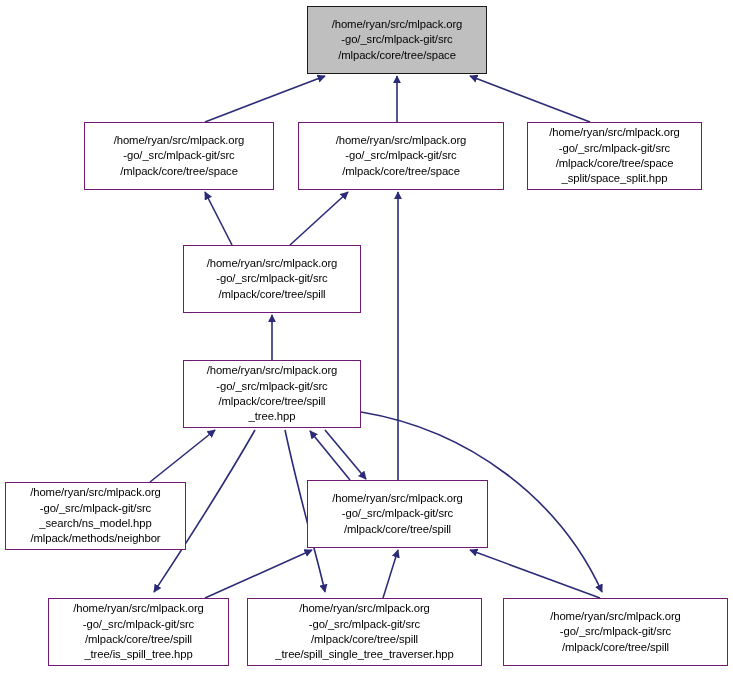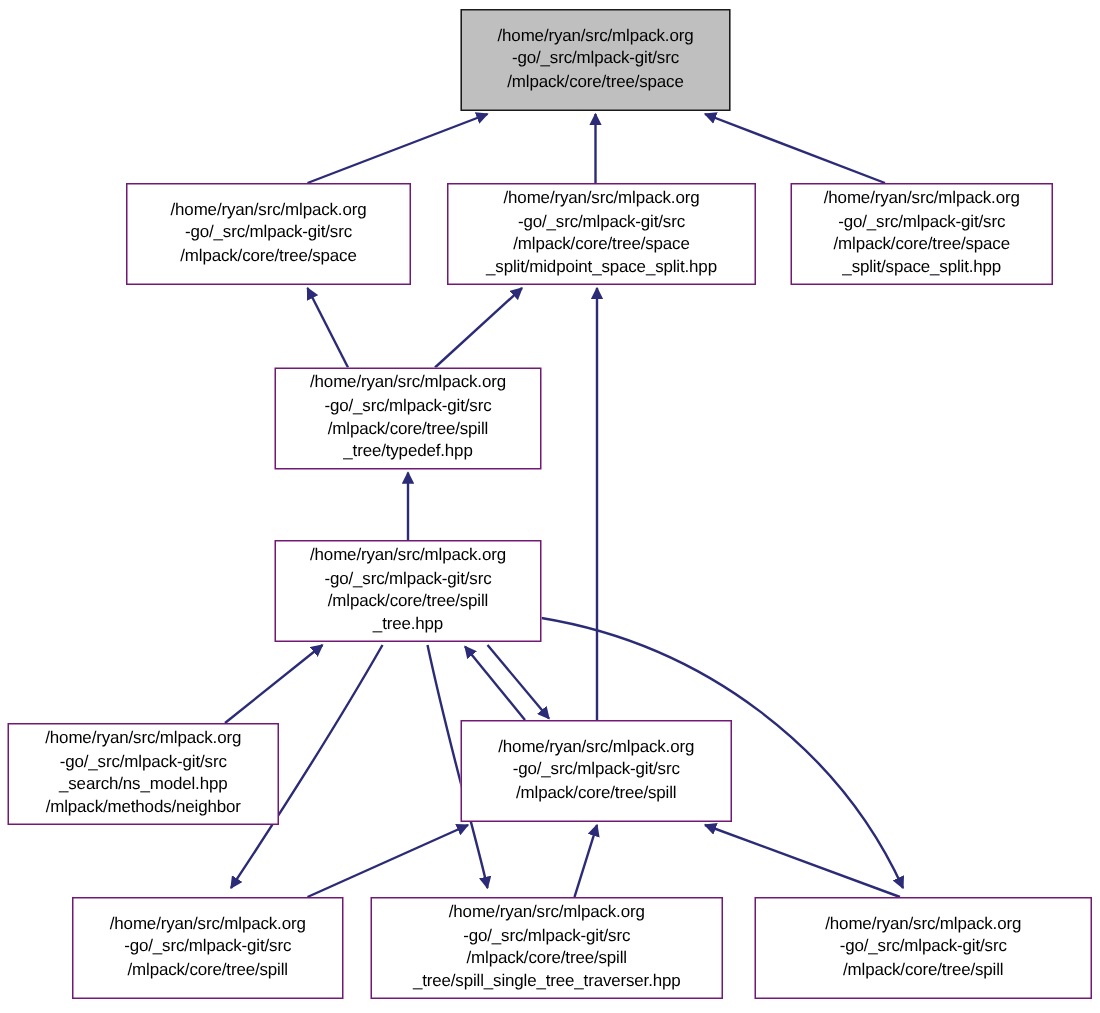--- a/index.html
+++ b/index.html
@@ -73,23 +73,23 @@
         <path d="M 285 430 C 300 500 318 560 325 592" marker-end="url(#arrow)"></path>
         <path d="M 361 412 C 470 430 560 500 602 592" marker-end="url(#arrow)"></path>
         <line x1="205" y1="598" x2="312" y2="550" marker-end="url(#arrow)"></line>
         <line x1="383" y1="598" x2="398" y2="550" marker-end="url(#arrow)"></line>
         <line x1="600" y1="598" x2="470" y2="550" marker-end="url(#arrow)"></line>
       </g>
   </svg>
   <div id="node-layer">
       <div class="node root" style="left: 307px; top: 6px; width: 180px; height: 68px;"><span class="ln">/home/ryan/src/mlpack.org</span><span class="ln">-go/_src/mlpack-git/src</span><span class="ln">/mlpack/core/tree/space</span></div>
       <div class="node" style="left: 84px; top: 122px; width: 190px; height: 68px;"><span class="ln">/home/ryan/src/mlpack.org</span><span class="ln">-go/_src/mlpack-git/src</span><span class="ln">/mlpack/core/tree/space</span></div>
-      <div class="node" style="left: 298px; top: 122px; width: 206px; height: 68px;"><span class="ln">/home/ryan/src/mlpack.org</span><span class="ln">-go/_src/mlpack-git/src</span><span class="ln">/mlpack/core/tree/space</span><span class="ln">_split/midpoint_space_split.hpp</span></div>
+      <div class="node" style="left: 298px; top: 122px; width: 206px; height: 68px;"><span class="ln">/home/ryan/src/mlpack.org</span><span class="ln">-go/_src/mlpack-git/src</span><span class="ln">/mlpack/core/tree/space</span></div>
       <div class="node" style="left: 527px; top: 122px; width: 175px; height: 68px;"><span class="ln">/home/ryan/src/mlpack.org</span><span class="ln">-go/_src/mlpack-git/src</span><span class="ln">/mlpack/core/tree/space</span><span class="ln">_split/space_split.hpp</span></div>
-      <div class="node" style="left: 183px; top: 245px; width: 178px; height: 68px;"><span class="ln">/home/ryan/src/mlpack.org</span><span class="ln">-go/_src/mlpack-git/src</span><span class="ln">/mlpack/core/tree/spill</span><span class="ln">_tree/typedef.hpp</span></div>
+      <div class="node" style="left: 183px; top: 245px; width: 178px; height: 68px;"><span class="ln">/home/ryan/src/mlpack.org</span><span class="ln">-go/_src/mlpack-git/src</span><span class="ln">/mlpack/core/tree/spill</span></div>
       <div class="node" style="left: 183px; top: 360px; width: 178px; height: 68px;"><span class="ln">/home/ryan/src/mlpack.org</span><span class="ln">-go/_src/mlpack-git/src</span><span class="ln">/mlpack/core/tree/spill</span><span class="ln">_tree.hpp</span></div>
       <div class="node" style="left: 5px; top: 482px; width: 181px; height: 68px;"><span class="ln">/home/ryan/src/mlpack.org</span><span class="ln">-go/_src/mlpack-git/src</span><span class="ln">_search/ns_model.hpp</span><span class="ln">/mlpack/methods/neighbor</span></div>
       <div class="node" style="left: 307px; top: 480px; width: 181px; height: 68px;"><span class="ln">/home/ryan/src/mlpack.org</span><span class="ln">-go/_src/mlpack-git/src</span><span class="ln">/mlpack/core/tree/spill</span></div>
-      <div class="node" style="left: 48px; top: 598px; width: 181px; height: 68px;"><span class="ln">/home/ryan/src/mlpack.org</span><span class="ln">-go/_src/mlpack-git/src</span><span class="ln">/mlpack/core/tree/spill</span></div>
+      <div class="node" style="left: 48px; top: 598px; width: 181px; height: 68px;"><span class="ln">/home/ryan/src/mlpack.org</span><span class="ln">-go/_src/mlpack-git/src</span><span class="ln">/mlpack/core/tree/spill</span><span class="ln">_tree/is_spill_tree.hpp</span></div>
       <div class="node" style="left: 247px; top: 598px; width: 235px; height: 68px;"><span class="ln">/home/ryan/src/mlpack.org</span><span class="ln">-go/_src/mlpack-git/src</span><span class="ln">/mlpack/core/tree/spill</span><span class="ln">_tree/spill_single_tree_traverser.hpp</span></div>
       <div class="node" style="left: 503px; top: 598px; width: 225px; height: 68px;"><span class="ln">/home/ryan/src/mlpack.org</span><span class="ln">-go/_src/mlpack-git/src</span><span class="ln">/mlpack/core/tree/spill</span></div>
     </div>
 </div>
 
 </body></html>

